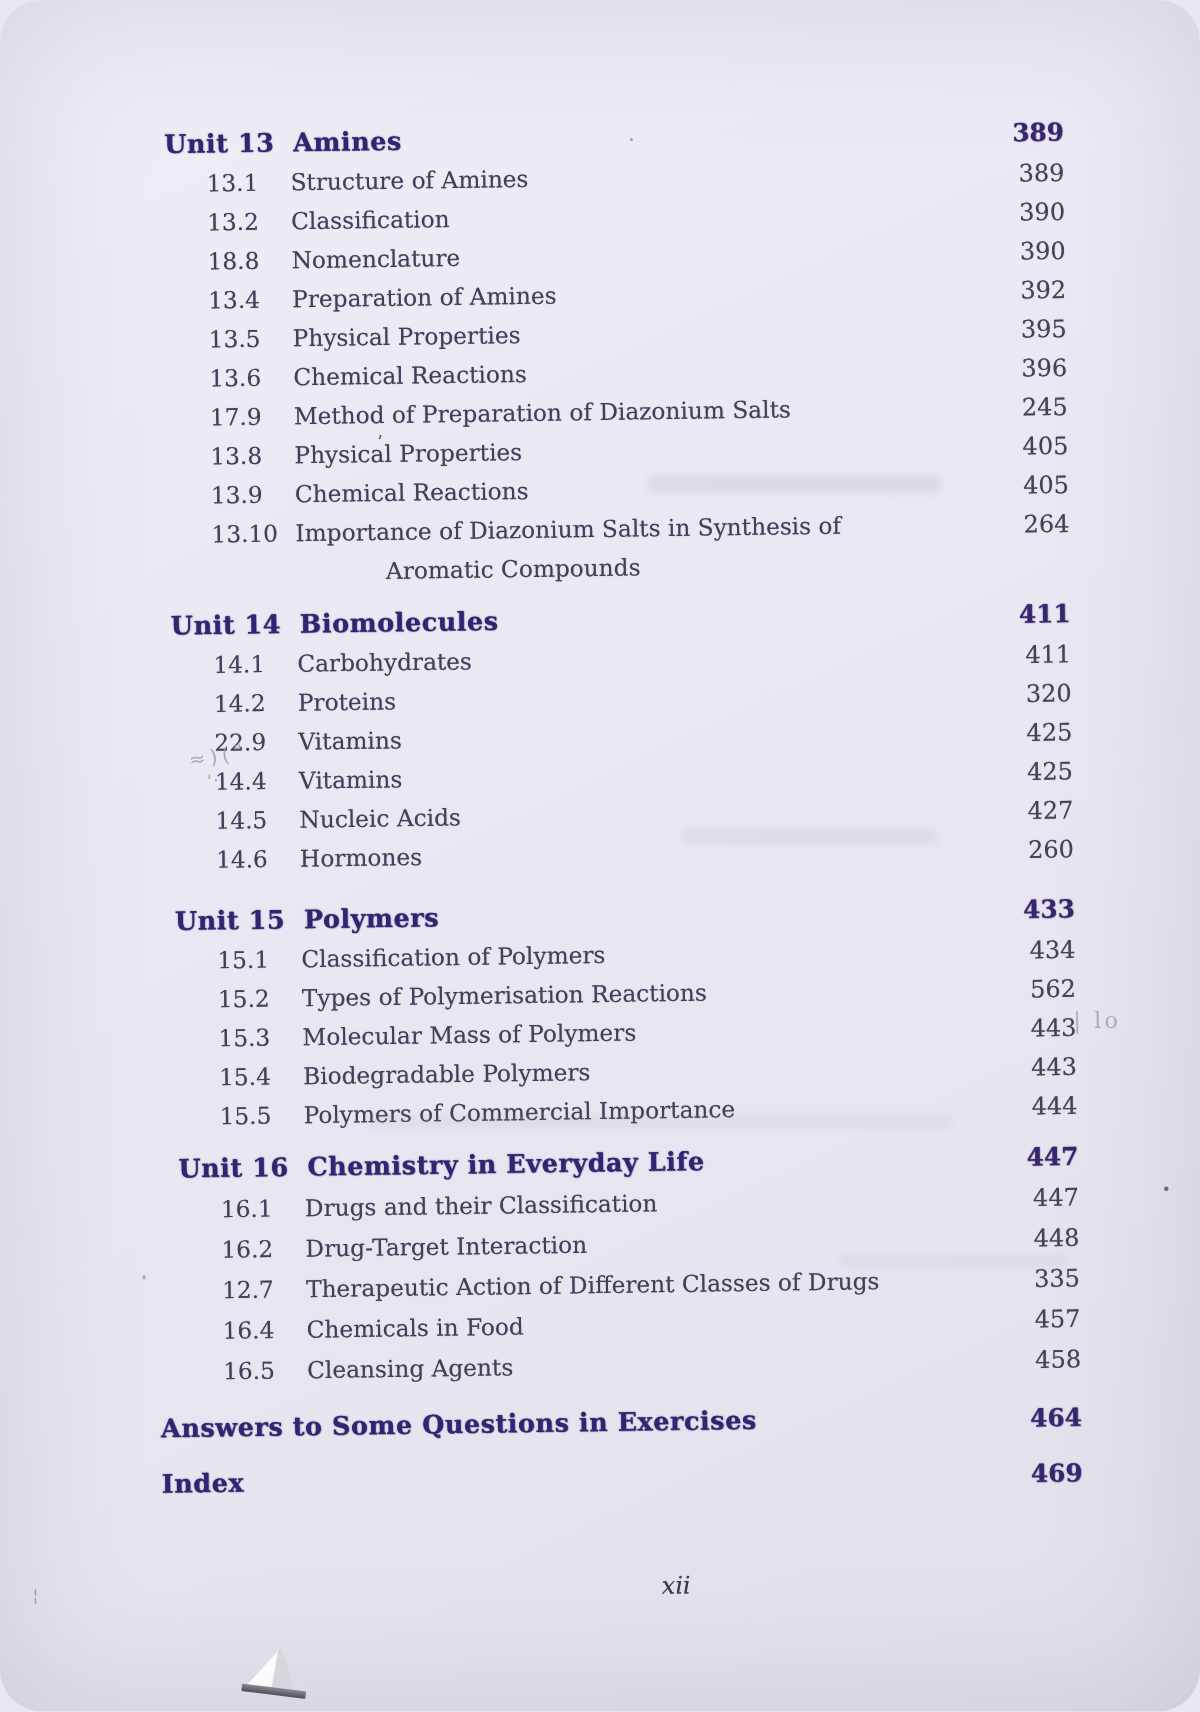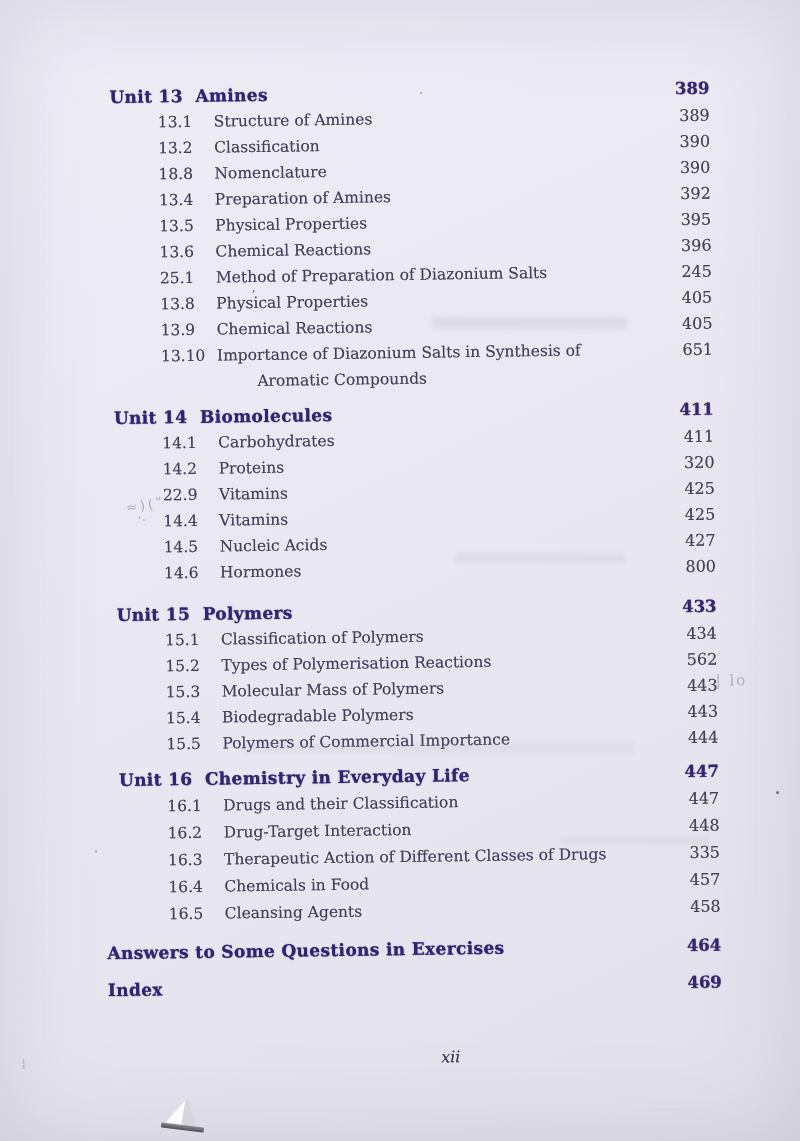--- a/index.html
+++ b/index.html
@@ -5,40 +5,41 @@
   html,body{margin:0;padding:0;}
   body{
     width:800px;height:1141px;overflow:hidden;position:relative;
     background:#e9e7f0;
     font-family:"DejaVu Serif","Liberation Serif",serif;
   }
   .page{
     position:absolute;inset:0;
     background:linear-gradient(155deg,#efedf6 0%,#eae8f2 38%,#e7e5ef 68%,#e1dfe9 100%);
     box-shadow:inset 0 0 95px rgba(125,122,142,.22);
+    border-radius:28px;
   }
   .content{position:absolute;inset:0;transform:rotate(-0.8deg);transform-origin:50% 50%;}
   .sec{position:absolute;left:100px;width:616px;}
   #sec-13{top:79px;}
   #sec-14{top:400px;}
   #sec-15{top:597px;}
   #sec-16{top:762px;}
   #sec-16 .row{height:27px;}
   .row{display:flex;align-items:center;height:26px;}
   .unit-row{height:27px;}
   .u-label,.u-title,.x-title{
     font-weight:bold;font-size:17px;color:#2f2570;letter-spacing:.35px;
     text-shadow:0 0 1px rgba(47,37,112,.7),.4px .4px 0 rgba(47,37,112,.35);
   }
   .u-label{margin-left:16px;min-width:86px;}
   .u-page,.x-page{
     margin-left:auto;font-weight:bold;font-size:16.5px;color:#37266d;
     text-shadow:0 0 1px rgba(55,38,109,.65),.4px .4px 0 rgba(55,38,109,.3);
   }
-  .e-num{margin-left:64px;min-width:56px;}
+  .e-num{margin-left:44px;min-width:56px;}
   .e-num,.e-title,.e-page{
     font-size:15.5px;color:#443e5a;
     text-shadow:0 0 .6px rgba(62,56,88,.5);
   }
   .e-page{margin-left:auto;font-size:16px;color:#474156;}
   .cont-title{margin-left:160px;}
   .extra{position:absolute;left:100px;width:616px;display:flex;align-items:center;height:28px;}
   #extra-answers{top:935px;}
   #extra-index{top:972px;}
   .x-title{margin-left:2px;}
@@ -115,38 +116,38 @@
         <span class="e-num">13.5</span>
         <span class="e-title">Physical Properties</span>
         <span class="e-page">395</span>
       </div>
       <div class="row">
         <span class="e-num">13.6</span>
         <span class="e-title">Chemical Reactions</span>
         <span class="e-page">396</span>
       </div>
       <div class="row">
-        <span class="e-num">25.1</span>
+        <span class="e-num">17.9</span>
         <span class="e-title">Method of Preparation of Diazonium Salts</span>
         <span class="e-page">245</span>
       </div>
       <div class="row">
         <span class="e-num">13.8</span>
         <span class="e-title">Physical Properties</span>
         <span class="e-page">405</span>
       </div>
       <div class="row">
         <span class="e-num">13.9</span>
         <span class="e-title">Chemical Reactions</span>
         <span class="e-page">405</span>
       </div>
       <div class="row">
         <span class="e-num">13.10</span>
         <span class="e-title">Importance of Diazonium Salts in Synthesis of</span>
-        <span class="e-page">651</span>
+        <span class="e-page">264</span>
       </div>
       <div class="row">
         <span class="e-title cont-title">Aromatic Compounds</span>
       </div>
     </div>
 
     <div class="sec" id="sec-14">
       <div class="row unit-row">
         <span class="u-label">Unit 14</span>
         <span class="u-title">Biomolecules</span>
@@ -173,21 +174,21 @@
         <span class="e-page">425</span>
       </div>
       <div class="row">
         <span class="e-num">14.5</span>
         <span class="e-title">Nucleic Acids</span>
         <span class="e-page">427</span>
       </div>
       <div class="row">
         <span class="e-num">14.6</span>
         <span class="e-title">Hormones</span>
-        <span class="e-page">800</span>
+        <span class="e-page">260</span>
       </div>
     </div>
 
     <div class="sec" id="sec-15">
       <div class="row unit-row">
         <span class="u-label">Unit 15</span>
         <span class="u-title">Polymers</span>
         <span class="u-page">433</span>
       </div>
       <div class="row">
@@ -227,21 +228,21 @@
         <span class="e-num">16.1</span>
         <span class="e-title">Drugs and their Classification</span>
         <span class="e-page">447</span>
       </div>
       <div class="row">
         <span class="e-num">16.2</span>
         <span class="e-title">Drug-Target Interaction</span>
         <span class="e-page">448</span>
       </div>
       <div class="row">
-        <span class="e-num">16.3</span>
+        <span class="e-num">12.7</span>
         <span class="e-title">Therapeutic Action of Different Classes of Drugs</span>
         <span class="e-page">335</span>
       </div>
       <div class="row">
         <span class="e-num">16.4</span>
         <span class="e-title">Chemicals in Food</span>
         <span class="e-page">457</span>
       </div>
       <div class="row">
         <span class="e-num">16.5</span>

